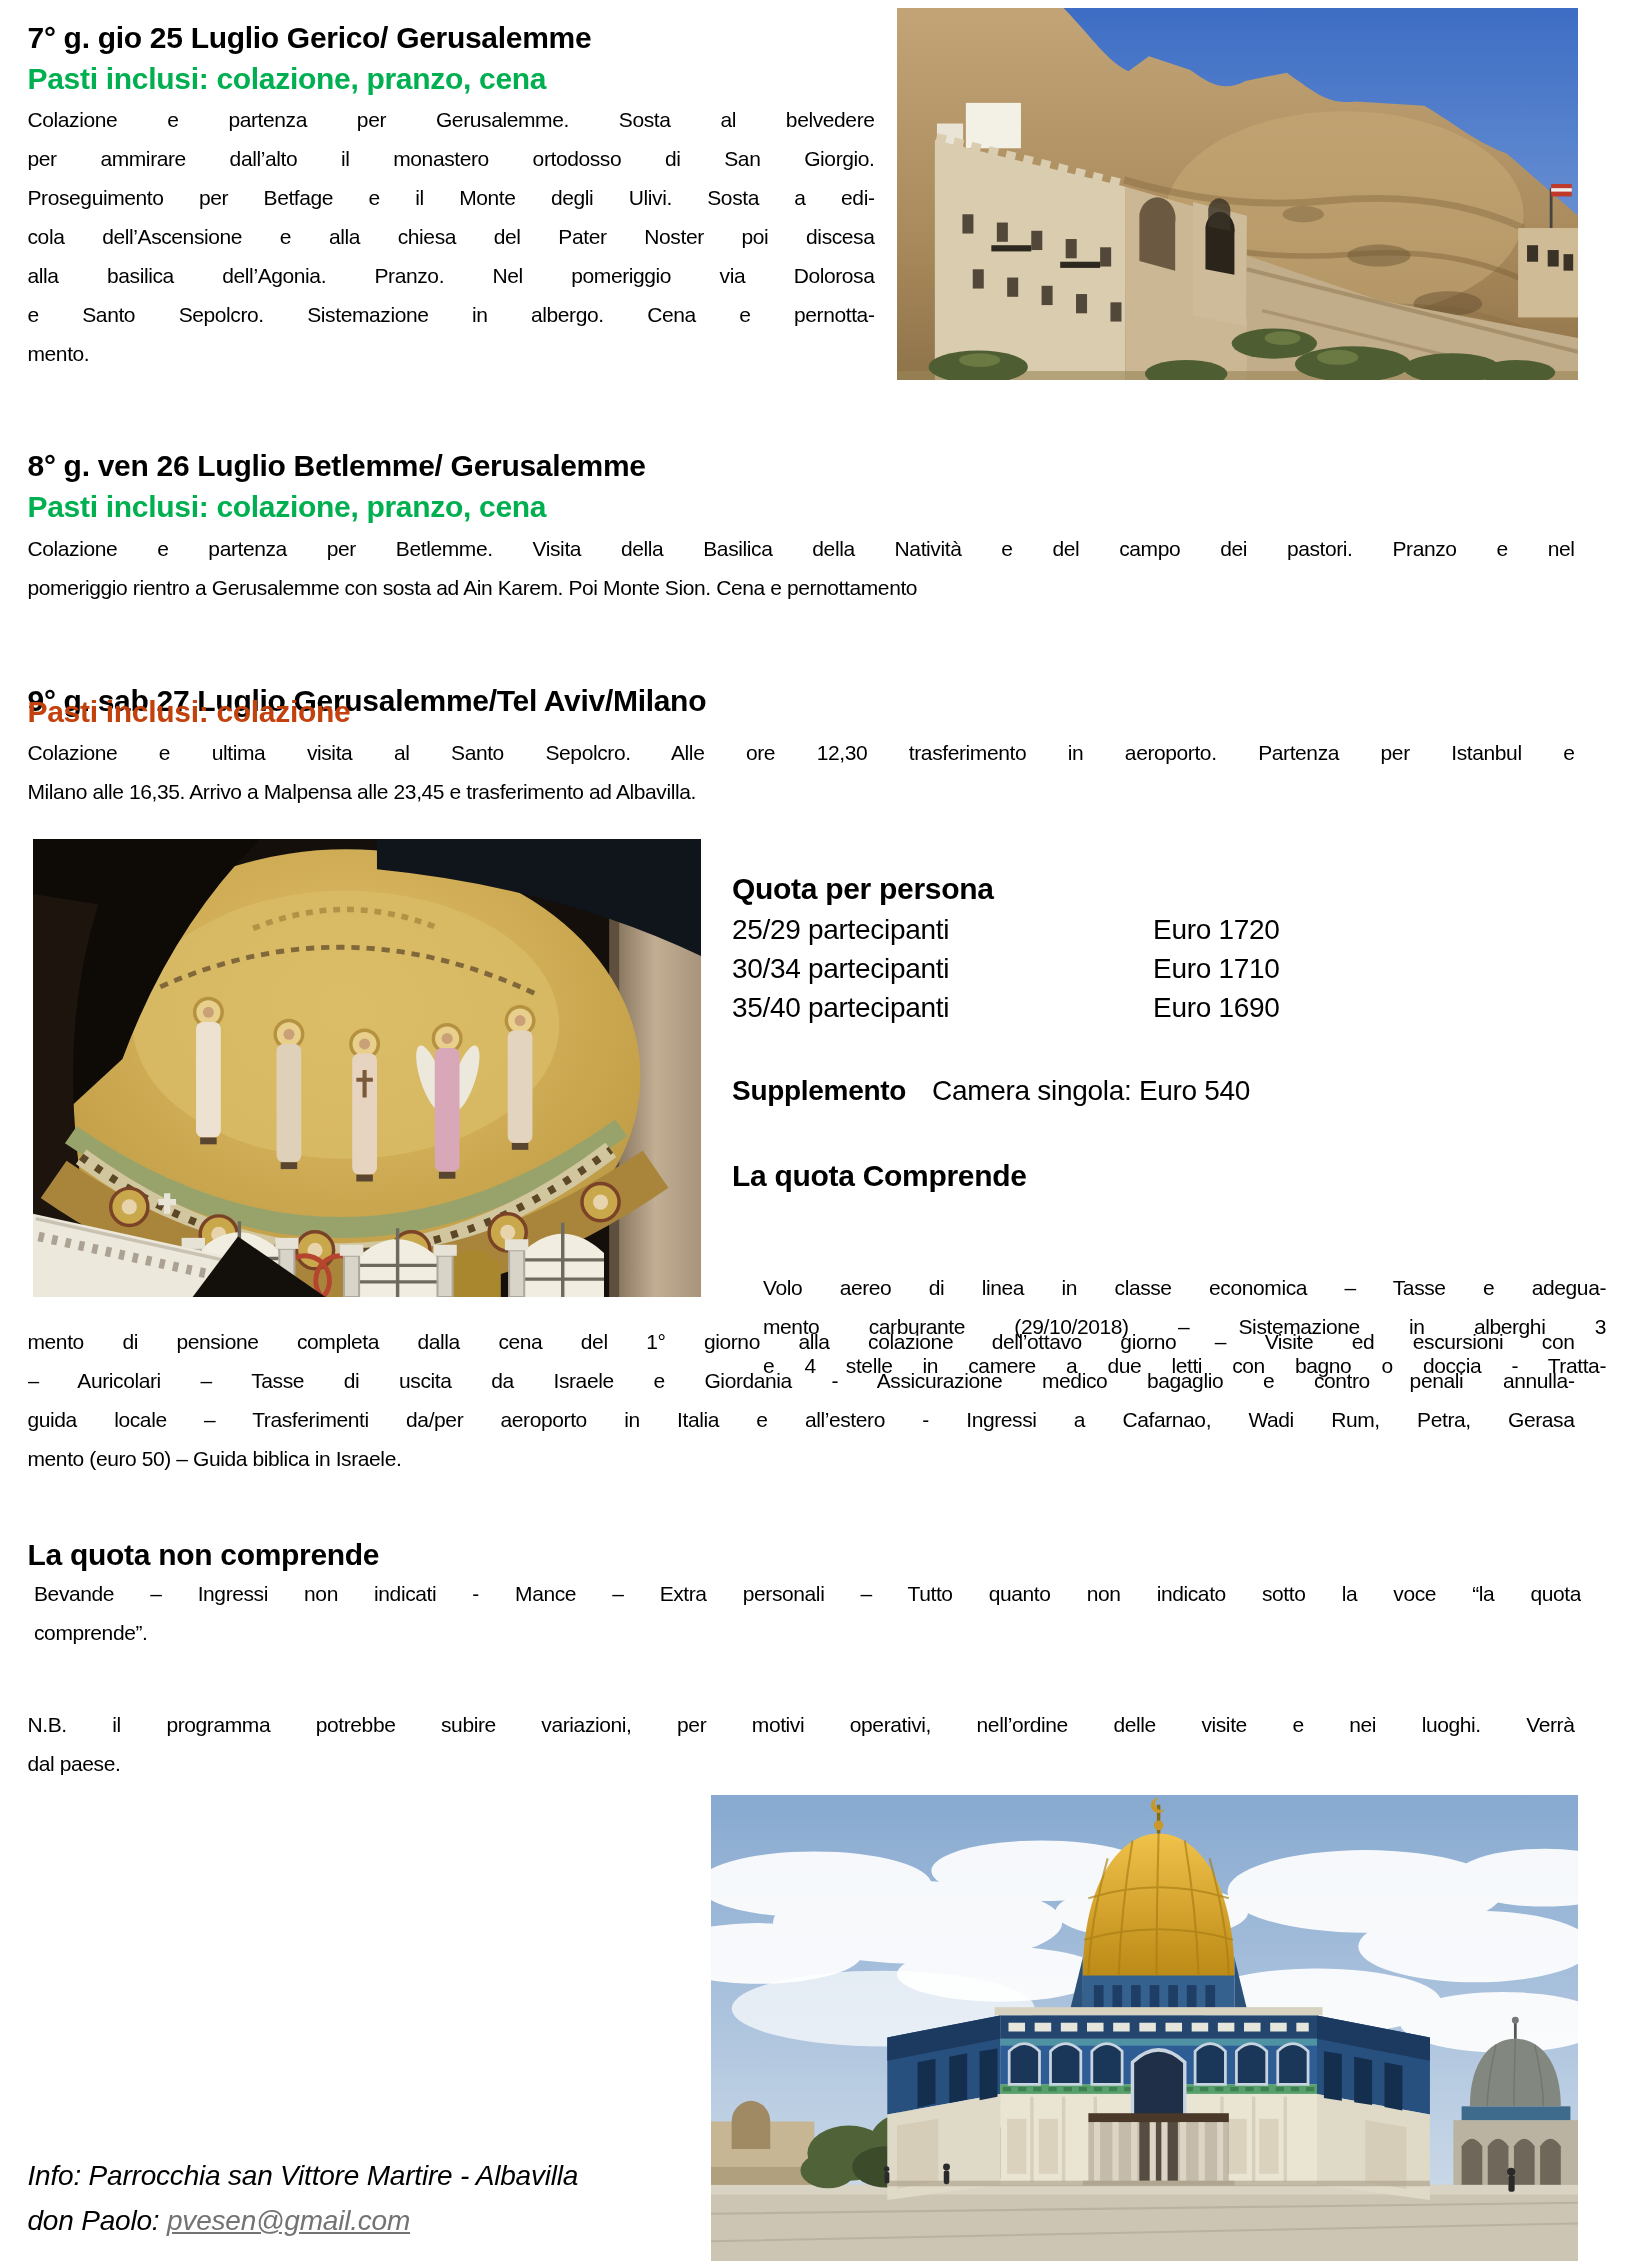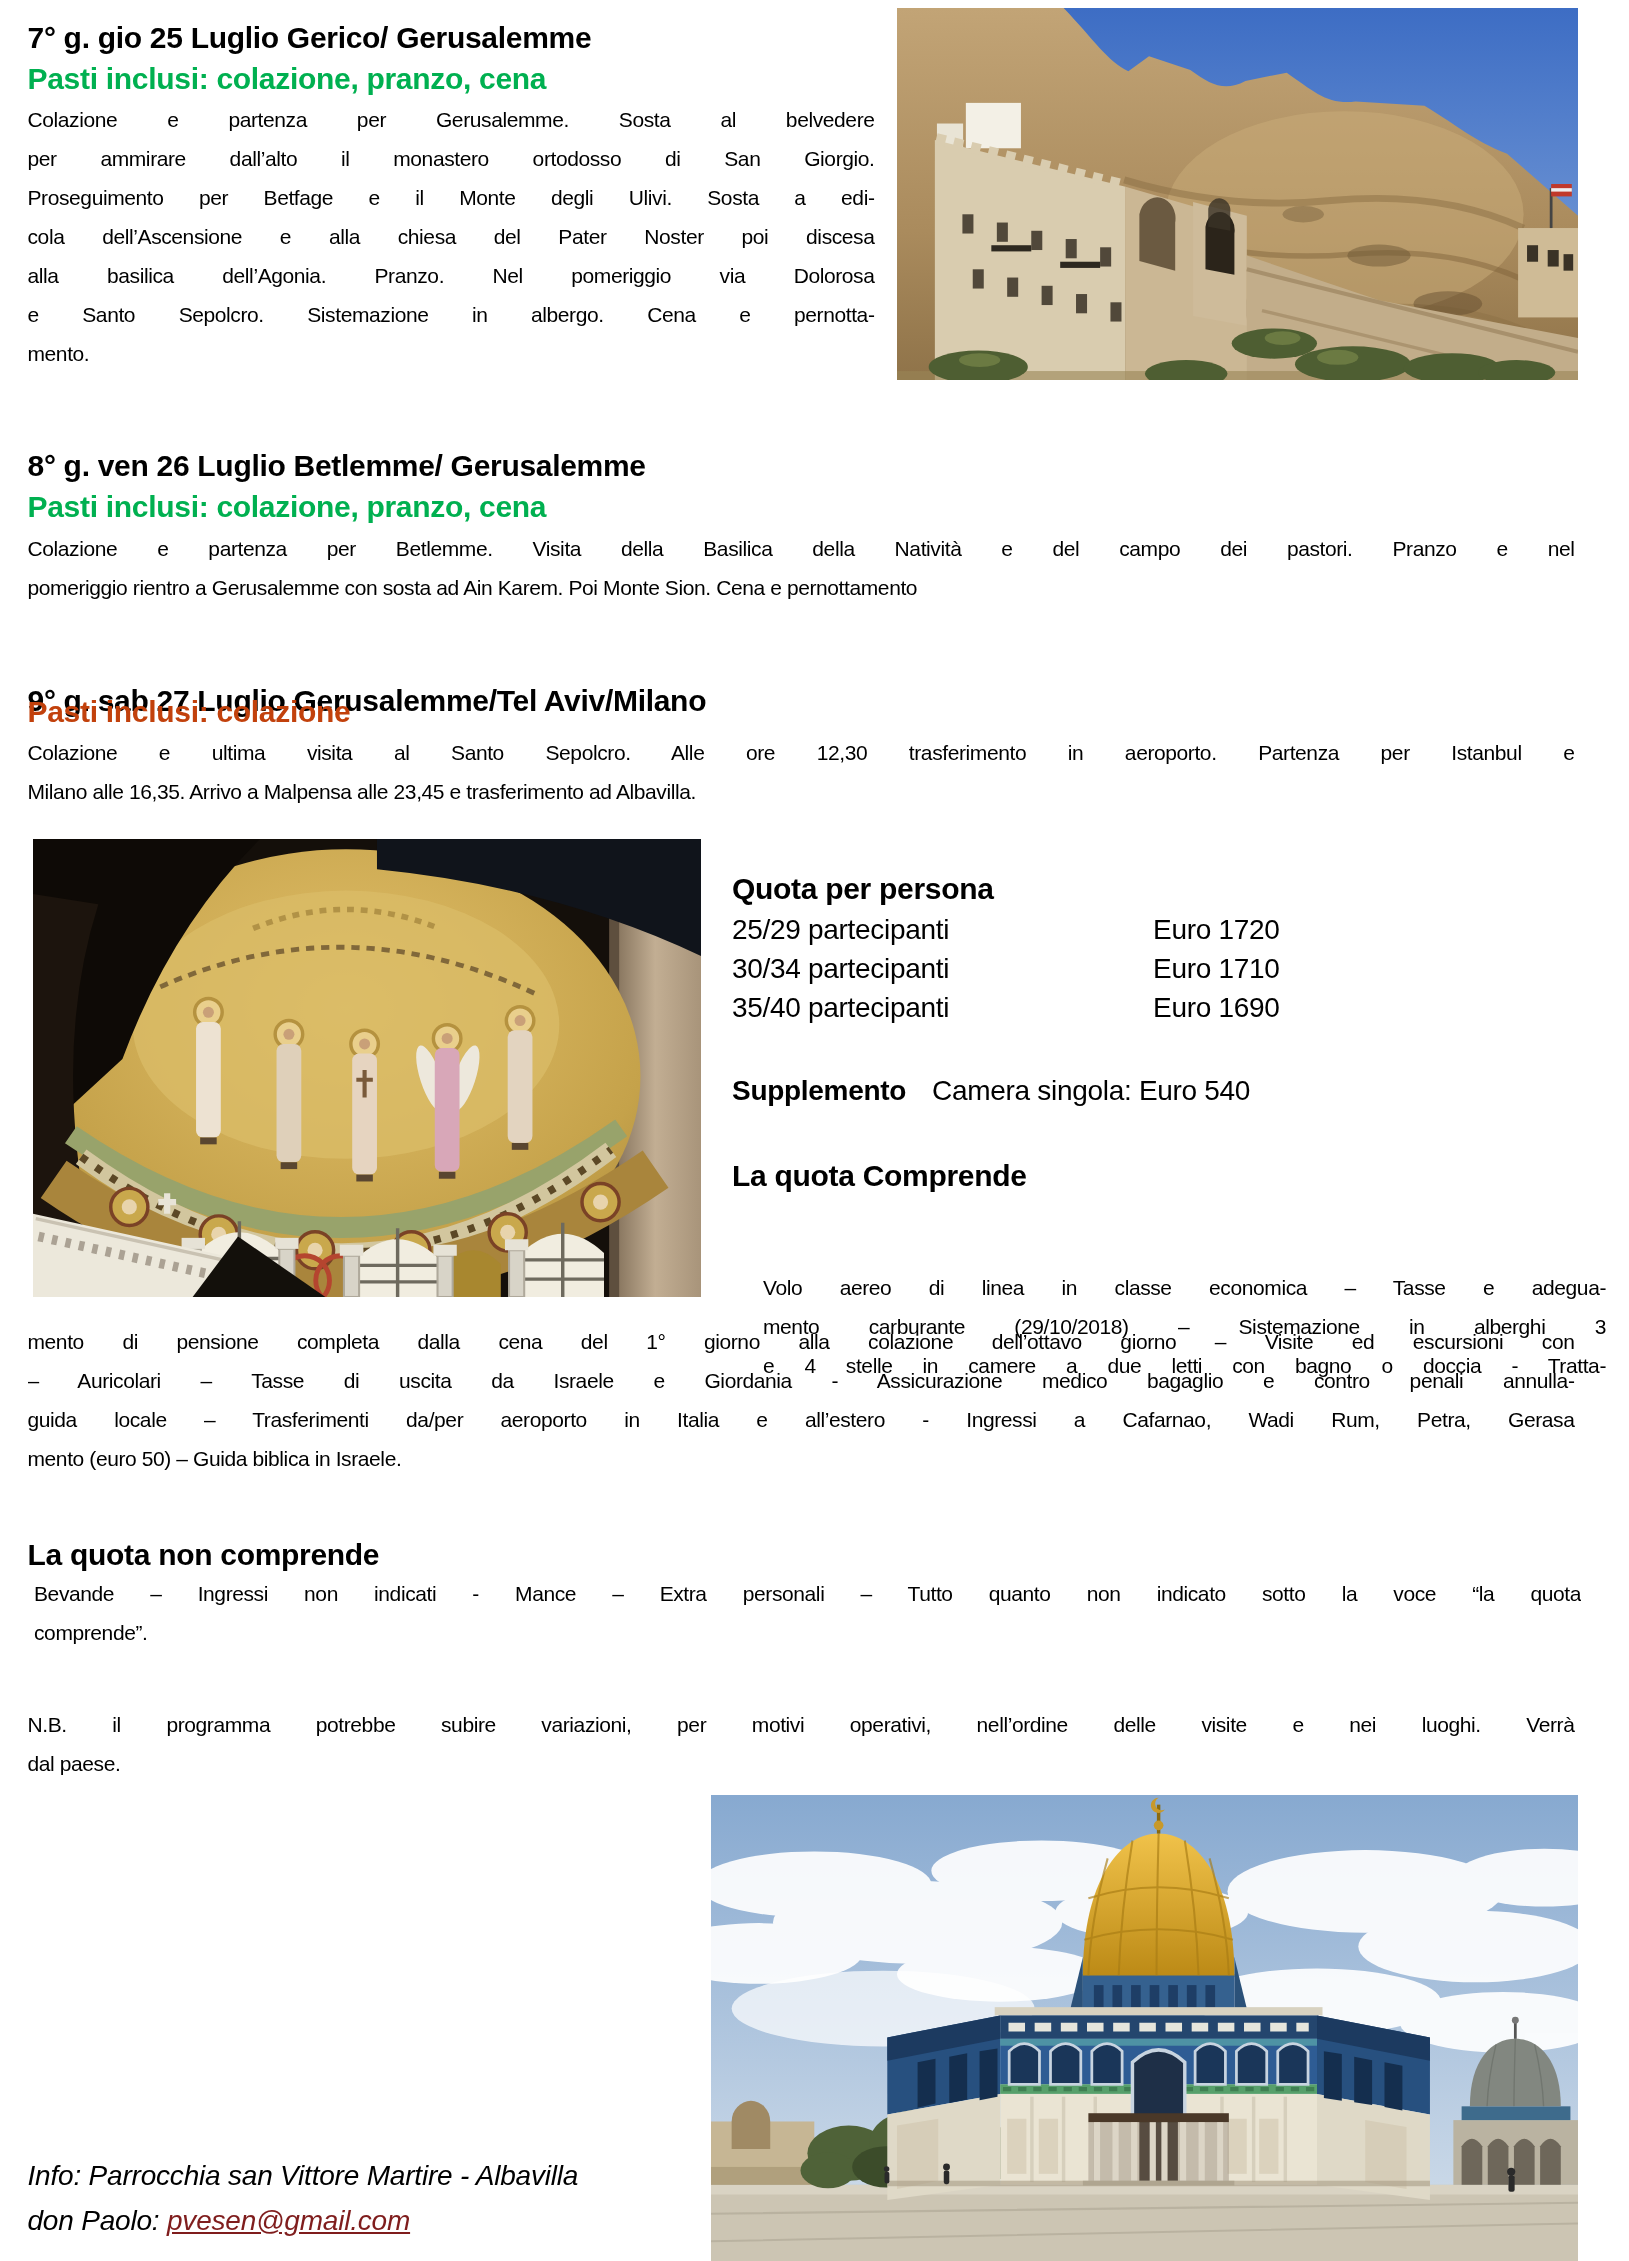--- a/index.html
+++ b/index.html
@@ -437,17 +437,17 @@
         <rect x="338" y="545" width="8" height="20" rx="3"></rect>
           <circle cx="342" cy="540" r="5"></circle>
         <rect x="252" y="547" width="7" height="17" rx="3"></rect>
           <circle cx="255" cy="543" r="4"></circle>
       </g>
     </svg>
   </div>
 
   <div class="abs foot" id="footer-1">Info: Parrocchia san Vittore Martire - Albavilla</div>
   <div class="abs foot" id="footer-2">
-    <span>don Paolo: </span><a id="email-link" style="color: #7f1d1d;">pvesen@gmail.com</a>
+    <span>don Paolo: </span><a id="email-link" style="color: #737373;">pvesen@gmail.com</a>
   </div>
 
 </div>
 
 
 </body></html>

